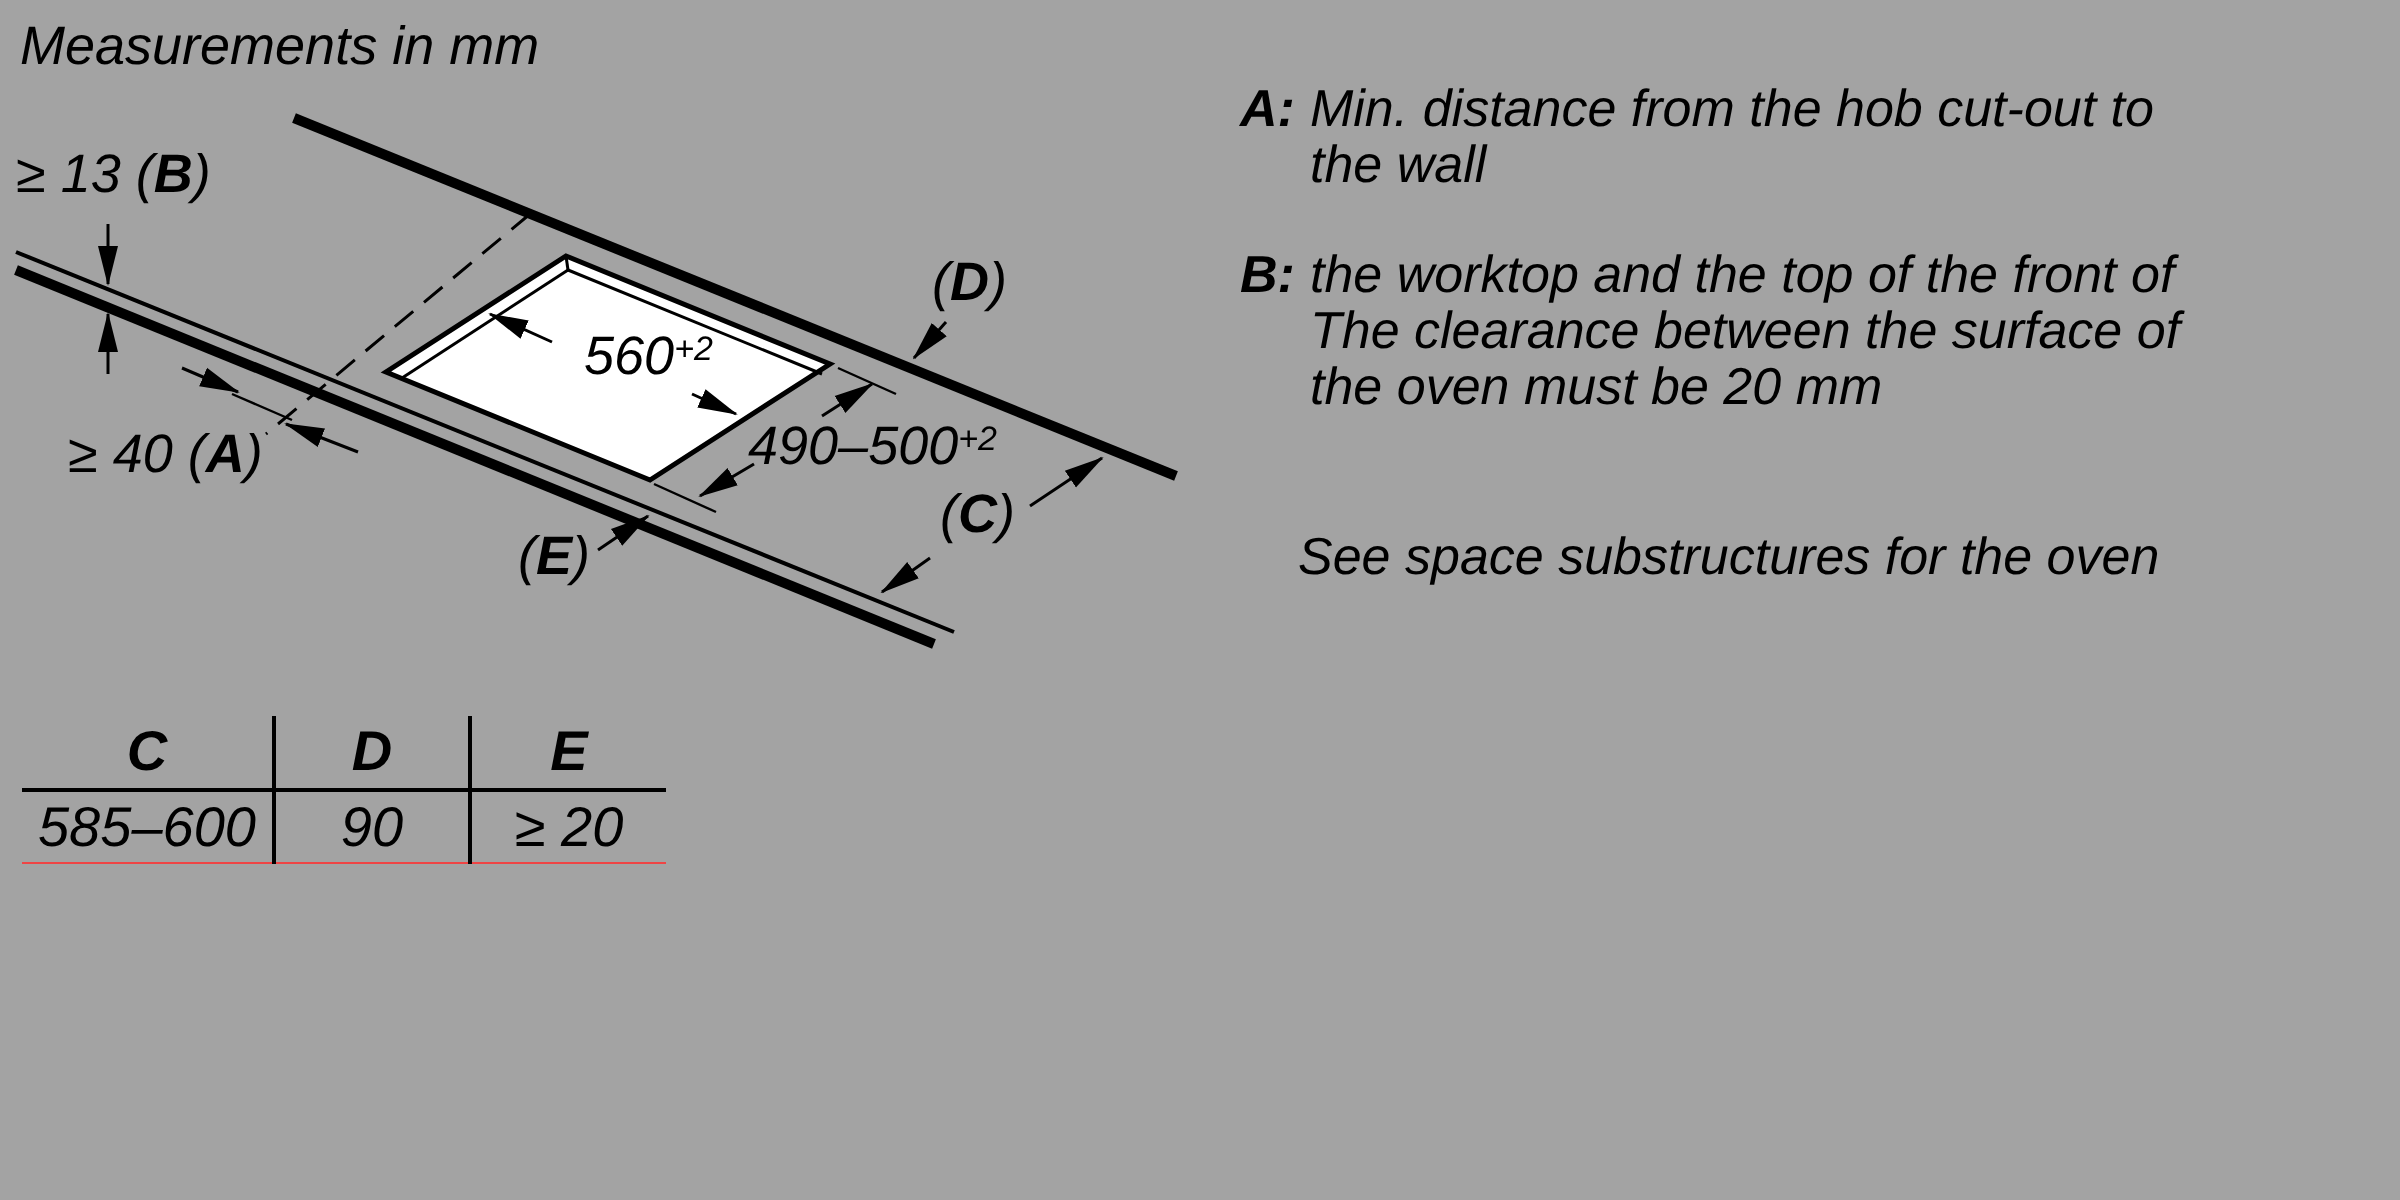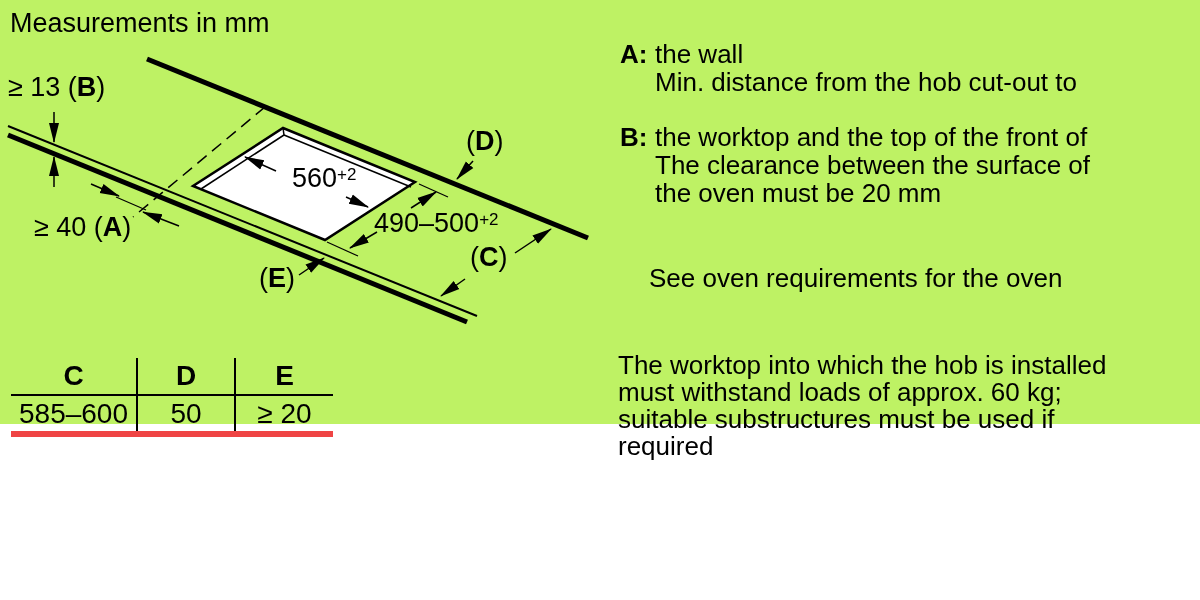--- a/index.html
+++ b/index.html
@@ -1,38 +1,38 @@
 <!DOCTYPE html>
 <html><head>
 <meta charset="utf-8">
 <style>
   html,body{margin:0;padding:0;background:#fff;}
   body{width:1200px;height:600px;overflow:hidden;
        font-family:"Liberation Sans",sans-serif;color:#000;}
-  .page{position:relative;width:1200px;height:424px;background:#bef264;}
+  .page{position:relative;width:1200px;height:600px;background:#a3a3a3;font-style:italic;}
 
   .title{position:absolute;left:10px;top:8px;font-size:27px;white-space:nowrap;}
 
   svg.diagram{position:absolute;left:0;top:0;}
   svg .ink{stroke:#000;fill:none;}
 
   
   .dlbl{position:absolute;font-size:27px;line-height:28px;white-space:nowrap;}
   .dlbl b{font-weight:bold;}
   .dlbl sup{font-size:17px;line-height:0;vertical-align:7px;}
 
   
   table.spec{position:absolute;left:11px;top:358px;border-collapse:collapse;
              table-layout:fixed;width:322px;}
   table.spec th,table.spec td{font-size:28px;text-align:center;padding:0;
              font-weight:normal;vertical-align:middle;}
   table.spec col.c1{width:126px;}  table.spec col.c2{width:98px;}
   table.spec col.c3{width:98px;}
   table.spec tr.hdr th{font-weight:bold;height:36px;border-bottom:2px solid #000;}
-  table.spec tr.r1 td{height:35px;border-bottom:6px solid #ef4444;}
+  table.spec tr.r1 td{height:35px;border-bottom:1px solid #ef4444;}
   table.spec tr.r2 td{height:37px;}
   table.spec .vline{border-right:2px solid #000;}
 
   
   .note{position:absolute;font-size:26px;line-height:28px;white-space:nowrap;}
   .note .note-label{position:absolute;left:0;top:0;font-weight:bold;}
   .note .note-line{margin-left:35px;}
   .plain{position:absolute;font-size:26px;line-height:27px;white-space:nowrap;}
 </style>
 </head>
@@ -106,41 +106,35 @@
         <col class="c3">
       </colgroup>
     <tbody>
         <tr class="hdr">
       <th class="vline">C</th>
       <th class="vline">D</th>
       <th>E</th>
     </tr>
     <tr class="r1">
       <td class="vline">585–600</td>
-      <td class="vline">50</td>
+      <td class="vline">90</td>
       <td>≥ 20</td>
     </tr>
   </tbody>
     </table>
 
   <div class="note" style="left:620px;top:40px">
     <span class="note-label">A:</span>
+    <div class="note-line">Min. distance from the hob cut-out to</div>
     <div class="note-line">the wall</div>
-    <div class="note-line">Min. distance from the hob cut-out to</div>
   </div>
 
   <div class="note" style="left:620px;top:123px">
     <span class="note-label">B:</span>
     <div class="note-line">the worktop and the top of the front of</div>
     <div class="note-line">The clearance between the surface of</div>
     <div class="note-line">the oven must be 20 mm</div>
   </div>
 
-  <div class="plain" style="left:649px;top:265px">See oven requirements for the oven</div>
+  <div class="plain" style="left:649px;top:265px">See space substructures for the oven</div>
 
-  <div class="plain" style="left:618px;top:352px">
-    <div>The worktop into which the hob is installed</div>
-    <div>must withstand loads of approx. 60 kg;</div>
-    <div>suitable substructures must be used if</div>
-    <div>required</div>
-  </div>
 
 </div>
 
 </body></html>

